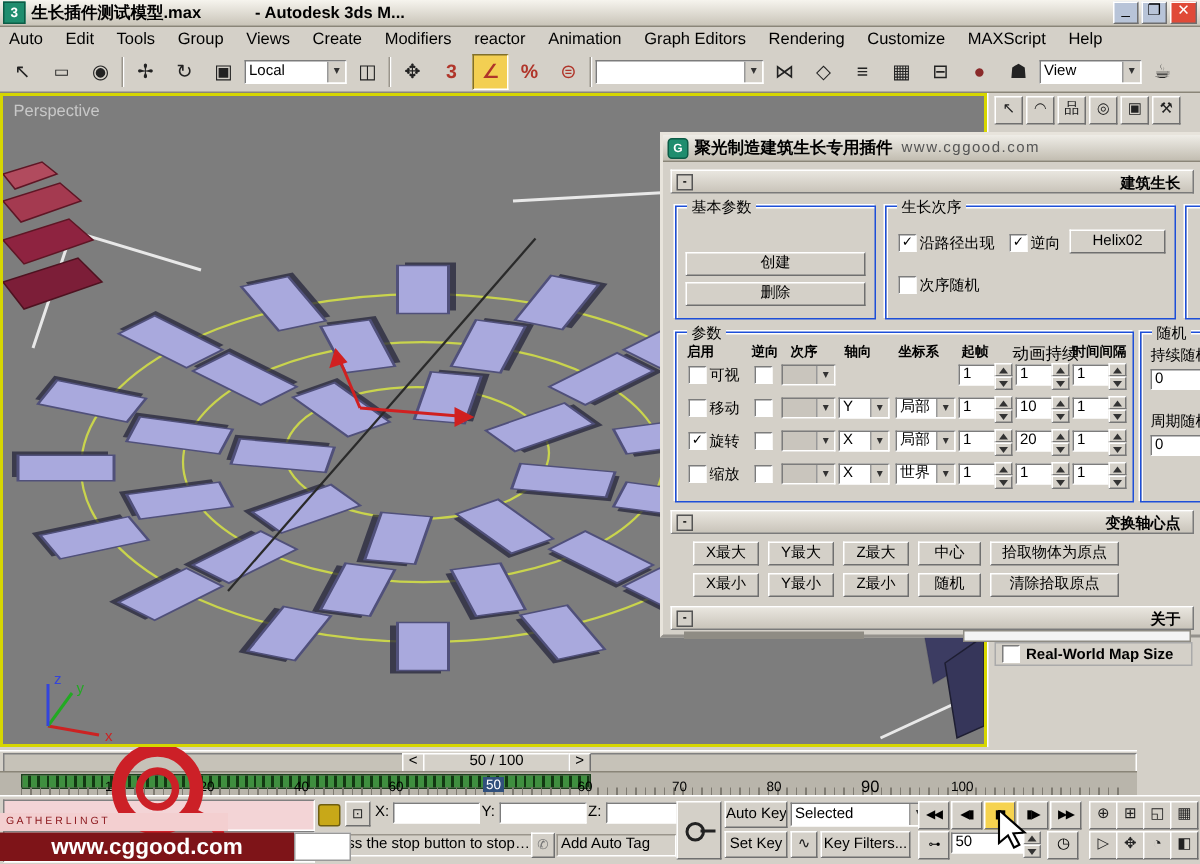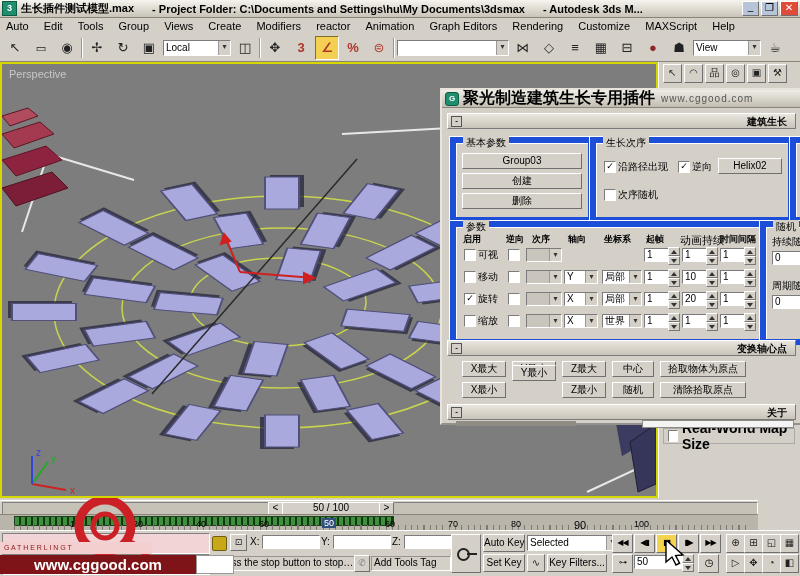--- a/index.html
+++ b/index.html
@@ -14,38 +14,37 @@
   .tbtn.on{background:#f3cf52;border:1px solid;border-color:#806f2a #fff #fff #806f2a}
   .chk{width:10px;height:10px;background:#fff;border:1px solid;border-color:#7c7c7c #fff #fff #7c7c7c;font-size:9px;line-height:9px;text-align:center;display:inline-block}
   .chk.on::after{content:"✓";font-weight:bold}
   .dd{background:#fff;border:1px solid;border-color:#7c7c7c #fff #fff #7c7c7c;font-size:10px;line-height:12px;padding:0 12px 0 2px;overflow:hidden;white-space:nowrap;position:relative}
   .dd::after{content:"▾";position:absolute;right:0;top:0;bottom:0;width:11px;background:#d4d0c8;border-left:1px solid #999;font-size:8px;line-height:12px;text-align:center;color:#333}
   .spin{width:10px;display:inline-block;vertical-align:top}
   .spin i{display:block;width:10px;height:7px;background:#d4d0c8;border:1px solid;border-color:#fff #777 #777 #fff;position:relative}
   .spin i::after{content:"";position:absolute;left:2px;border-left:3px solid transparent;border-right:3px solid transparent}
   .spin i.u::after{top:2px;border-bottom:4px solid #333}
   .spin i.d::after{top:2px;border-top:4px solid #333}
-  .grp{border:6px solid #1d4ed8;box-shadow:1px 1px 0 #fff inset, -1px -1px 0 #fff;position:absolute}
+  .grp{border:1px solid #1d4ed8;box-shadow:1px 1px 0 #fff inset, -1px -1px 0 #fff;position:absolute}
   .grp .lg{position:absolute;top:-7px;left:7px;background:#d4d0c8;padding:0 3px;font-size:10px}
   .roll{position:absolute;height:14px;background:linear-gradient(#e9e6df,#c9c4ba);border:1px solid;border-color:#fff #7a7a7a #7a7a7a #fff;font-size:10px;font-weight:bold}
   .roll .mini{position:absolute;left:3px;top:2px;width:9px;height:9px;background:#d4d0c8;border:1px solid #555;font-size:8px;line-height:7px;text-align:center;font-weight:bold}
   .roll .rt{position:absolute;right:8px;top:1px}
   .sep{width:1px;background:#9a958c;border-right:1px solid #fff}
   .menuitem{padding:2px 6px;display:inline-block}
   .navbtn{width:17px;height:17px;background:#d4d0c8;border:1px solid;border-color:#fff #6f6f6f #6f6f6f #fff;font-size:10px;line-height:15px;text-align:center;color:#222}
   .pb{width:19px;height:17px;background:#d4d0c8;border:1px solid;border-color:#fff #6f6f6f #6f6f6f #fff;font-size:8px;line-height:16px;text-align:center;letter-spacing:-1px}
   .pb.on{background:#f6d34f}
 </style>
 </head>
 <body>
 
 <div class="abs" style="left:0;top:0;width:800px;height:18px;background:linear-gradient(#f6f4ee,#c9c4b8);border-bottom:1px solid #8a8578;display:flex;align-items:center;padding:0 2px;box-sizing:border-box">
   <span style="width:13px;height:13px;background:#1f8d6e;border:1px solid #0d5c46;color:#fff;font-size:9px;line-height:12px;text-align:center;font-weight:bold;margin-right:4px">3</span>
   <span style="font-weight:bold;font-size:11px;margin-right:18px;white-space:nowrap">生长插件测试模型.max</span>
-  <span style="font-weight:bold;font-size:11px;white-space:nowrap">- Project Folder: C:\Documents and Settings\hu\My Documents\3dsmax</span>
   <span style="font-weight:bold;font-size:11px;margin-left:18px;white-space:nowrap">- Autodesk 3ds M...</span>
   <span style="flex:1"></span>
   <span class="btn" style="width:15px;height:13px;line-height:9px;background:#b8c4d8">_</span>
   <span class="btn" style="width:15px;height:13px;line-height:12px;background:#b8c4d8;margin-left:2px">❐</span>
   <span class="btn" style="width:16px;height:13px;line-height:12px;background:#e04a38;color:#fff;margin-left:2px">✕</span>
 </div>
 
 <div class="abs" style="left:0;top:18px;width:800px;height:16px;background:#d4d0c8;border-bottom:1px solid #9a958c;font-size:11px;white-space:nowrap">
   <span class="menuitem">Auto</span>
   <span class="menuitem">Edit</span>
@@ -198,40 +197,39 @@
   <div class="abs" style="left:4px;top:2px;display:flex;gap:2px">
     <span class="navbtn">↖</span>
     <span class="navbtn">◠</span>
     <span class="navbtn">品</span>
     <span class="navbtn">◎</span>
     <span class="navbtn">▣</span>
     <span class="navbtn">⚒</span>
   </div>
   <div class="abs" style="left:4px;top:366px;width:132px;height:16px;border:1px solid #aaa;background:#d4d0c8;display:flex;align-items:center;gap:4px;padding:0 4px;box-sizing:border-box">
     <span class="chk"></span>
-    <span style="font-size:14px;font-weight:bold">Real-World Map Size</span>
+    <span style="font-size:10px;font-weight:bold">Real-World Map Size</span>
   </div>
 </div>
 
 <div class="abs out2" style="left:440px;top:88px;width:364px;height:337px;background:#d4d0c8;box-sizing:border-box;z-index:5">
 
   <div style="height:17px;background:linear-gradient(#efede7,#c2bdb1);border-bottom:1px solid #8a8578;display:flex;align-items:center;padding:0 3px">
     <span style="width:12px;height:12px;background:#1f8d6e;border:1px solid #0d5c46;border-radius:3px;color:#fff;font-size:8px;line-height:11px;text-align:center;font-weight:bold;margin-right:4px">G</span>
-    <span style="font-weight:bold;font-size:16px;white-space:nowrap">聚光制造建筑生长专用插件</span>
+    <span style="font-weight:bold;font-size:11px;white-space:nowrap">聚光制造建筑生长专用插件</span>
     <span style="font-size:10px;color:#555;margin-left:6px;letter-spacing:1px">www.cggood.com</span>
   </div>
 
   <div class="roll" style="left:5px;top:23px;width:347px">
     <span class="mini">-</span>
     <span class="rt">建筑生长</span>
   </div>
 
   <div class="grp" style="left:8px;top:47px;width:132px;height:74px">
     <span class="lg">基本参数</span>
-    <div class="btn" style="position:absolute;left:6px;top:10px;width:118px;height:14px">Group03</div>
     <div class="btn" style="position:absolute;left:6px;top:50px;width:118px;height:14px">删除</div>
     <div class="btn" style="position:absolute;left:6px;top:30px;width:118px;height:14px">创建</div>
   </div>
 
   <div class="grp" style="left:148px;top:47px;width:192px;height:74px">
     <span class="lg">生长次序</span>
     <span class="chk on" style="position:absolute;left:8px;top:18px"></span>
     <span style="position:absolute;left:22px;top:17px;font-size:10px">沿路径出现</span>
     <span class="chk on" style="position:absolute;left:82px;top:18px"></span>
     <span style="position:absolute;left:96px;top:17px;font-size:10px">逆向</span>
@@ -352,21 +350,21 @@
   <div class="roll" style="left:5px;top:250px;width:347px">
     <span class="mini">-</span>
     <span class="rt">变换轴心点</span>
   </div>
   <div class="btn" style="position:absolute;left:20px;top:271px;width:42px;height:14px">X最大</div>
   <div class="btn" style="position:absolute;left:70px;top:271px;width:42px;height:14px">Y最大</div>
   <div class="btn" style="position:absolute;left:120px;top:271px;width:42px;height:14px">Z最大</div>
   <div class="btn" style="position:absolute;left:170px;top:271px;width:40px;height:14px">中心</div>
   <div class="btn" style="position:absolute;left:218px;top:271px;width:84px;height:14px">拾取物体为原点</div>
   <div class="btn" style="position:absolute;left:20px;top:292px;width:42px;height:14px">X最小</div>
-  <div class="btn" style="position:absolute;left:70px;top:275px;width:42px;height:14px">Y最小</div>
+  <div class="btn" style="position:absolute;left:70px;top:292px;width:42px;height:14px">Y最小</div>
   <div class="btn" style="position:absolute;left:120px;top:292px;width:42px;height:14px">Z最小</div>
   <div class="btn" style="position:absolute;left:170px;top:292px;width:40px;height:14px">随机</div>
   <div class="btn" style="position:absolute;left:218px;top:292px;width:84px;height:14px">清除拾取原点</div>
 
   <div class="roll" style="left:5px;top:314px;width:347px">
     <span class="mini">-</span>
     <span class="rt">关于</span>
   </div>
   <div style="position:absolute;left:14px;top:331px;width:120px;height:5px;background:#8f8c84"></div>
   <div style="position:absolute;left:200px;top:330px;width:150px;height:6px;background:#f4f4f4;border:1px solid #8f8c84"></div>
@@ -403,21 +401,21 @@
   <span class="navbtn" style="position:absolute;left:230px;top:3px;width:15px;height:15px;font-size:9px">⊡</span>
   <span style="position:absolute;left:250px;top:5px;font-size:10px">X:</span>
   <span class="fld" style="position:absolute;left:262px;top:4px;width:52px;height:12px"></span>
   <span style="position:absolute;left:321px;top:5px;font-size:10px">Y:</span>
   <span class="fld" style="position:absolute;left:333px;top:4px;width:52px;height:12px"></span>
   <span style="position:absolute;left:392px;top:5px;font-size:10px">Z:</span>
   <span class="fld" style="position:absolute;left:404px;top:4px;width:44px;height:12px"></span>
 
   <span class="fld" style="position:absolute;left:213px;top:25px;width:138px;height:13px;background:#d4d0c8;border-color:#9a958c #fff #fff #9a958c;text-overflow:ellipsis">Press the stop button to stop the anim</span>
   <span class="navbtn" style="position:absolute;left:354px;top:24px;width:14px;height:15px;font-size:9px;color:#777">✆</span>
-  <span class="fld" style="position:absolute;left:371px;top:25px;width:74px;height:13px;background:#d4d0c8;border-color:#9a958c #fff #fff #9a958c">Add Tools Tag</span>
+  <span class="fld" style="position:absolute;left:371px;top:25px;width:74px;height:13px;background:#d4d0c8;border-color:#9a958c #fff #fff #9a958c">Add Auto Tag</span>
 
   <div class="btn" style="position:absolute;left:451px;top:3px;width:28px;height:37px">
     <span style="position:absolute;left:5px;top:13px;width:9px;height:9px;border:2px solid #222;border-radius:50%"></span>
     <span style="position:absolute;left:15px;top:18px;width:10px;height:2px;background:#222"></span>
   </div>
 
   <div class="btn" style="position:absolute;left:483px;top:3px;width:40px;height:16px;line-height:15px">Auto Key</div>
   <div class="btn" style="position:absolute;left:483px;top:23px;width:40px;height:16px;line-height:15px">Set Key</div>
   <div class="dd" style="position:absolute;left:527px;top:4px;width:76px;height:14px;line-height:14px">Selected</div>
   <span class="navbtn" style="position:absolute;left:527px;top:23px;width:16px;height:16px">∿</span>

